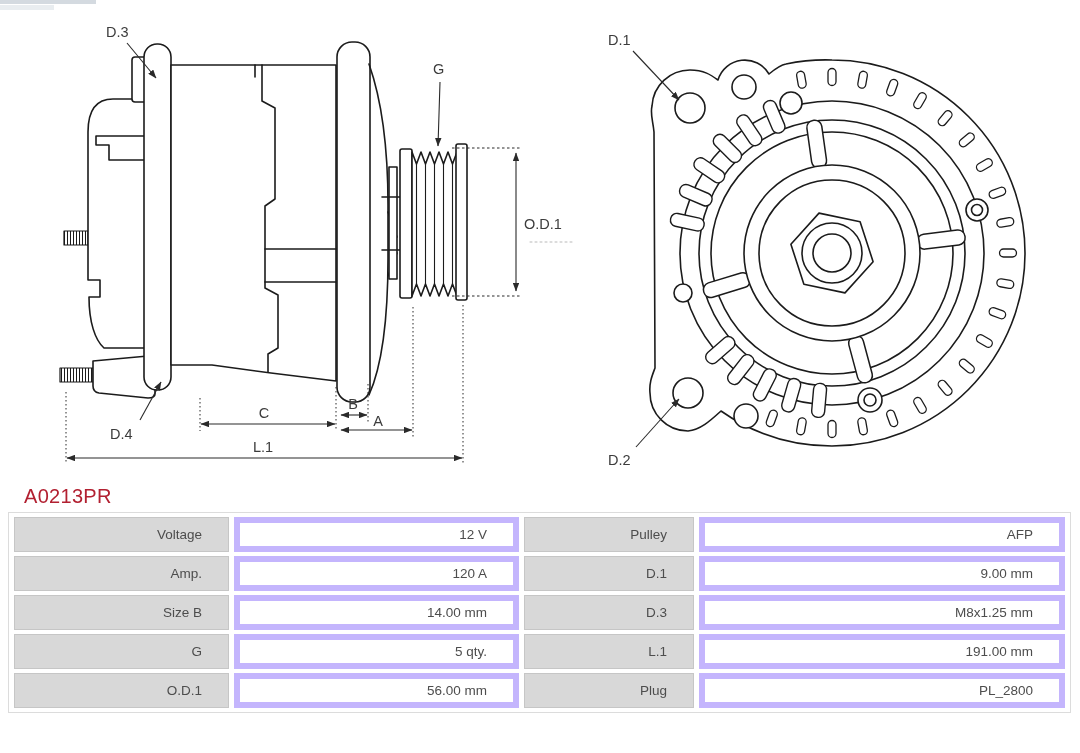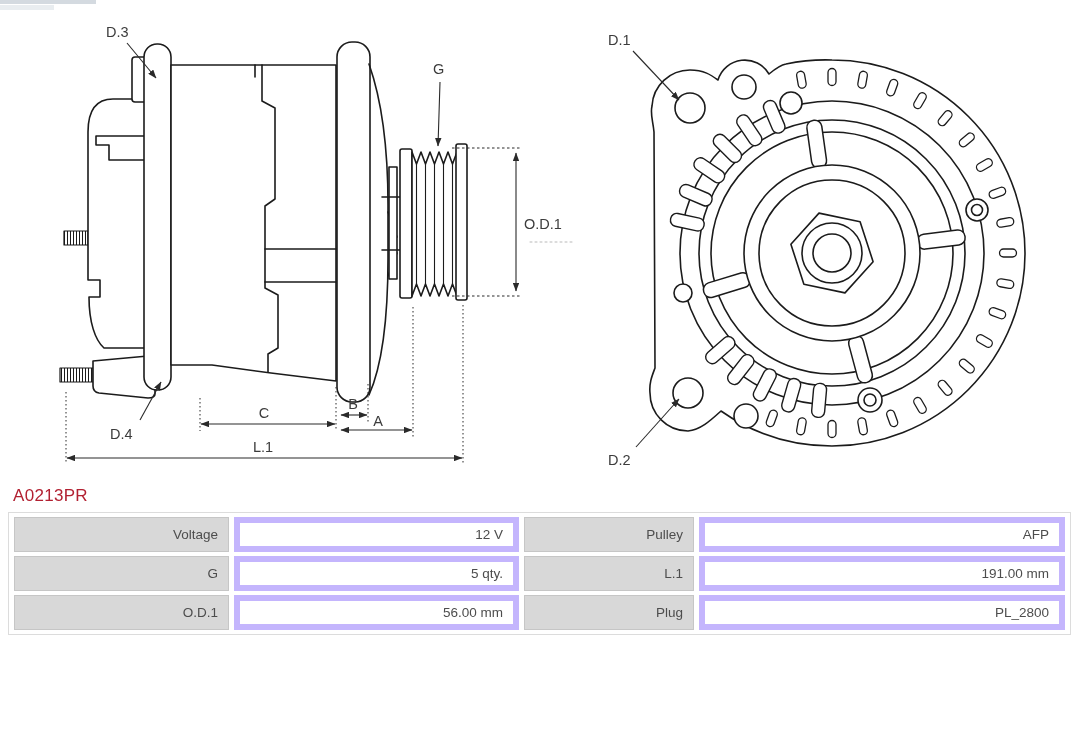--- a/index.html
+++ b/index.html
@@ -1,23 +1,23 @@
 <!DOCTYPE html>
 <html><head>
 <meta charset="utf-8">
 <style>
   html,body{margin:0;padding:0;background:#fff;font-family:"Liberation Sans",sans-serif;}
   .canvas{position:relative;width:1080px;height:753px;background:#fff;overflow:hidden;}
   svg.drawing{position:absolute;top:0;left:0;display:block;}
-  .part-number{position:absolute;left:13px;top:485px;font-size:17px;line-height:22px;
+  .part-number{position:absolute;left:24px;top:485px;font-size:20px;line-height:22px;
                color:#b22031;letter-spacing:.3px;}
   table.specs{position:absolute;left:8px;top:512px;width:1063px;border-collapse:separate;
               border-spacing:5px 4px;table-layout:fixed;font-size:13.5px;color:#4d4d4d;
               border:1px solid #dcdcdc;}
-  table.specs td{box-sizing:border-box;padding:4px 10px;height:29px;text-align:right;
+  table.specs td{box-sizing:border-box;padding:4px 26px;height:29px;text-align:right;
                  vertical-align:middle;white-space:nowrap;overflow:hidden;}
   td.lbl{background:#d8d8d8;border:1px solid #c6c6c6;}
   td.val{background:#ffffff;border:6px solid #c4b5fd;}
   col.c1{width:215px}col.c2{width:285px}col.c3{width:170px}
   text.dlabel{font-size:14.5px;fill:#3c3c3c;}
 </style>
 </head>
 <body>
 
 <div class="canvas">
@@ -268,20 +268,32 @@
         <col class="c4">
       </colgroup>
   <tbody>
     <tr>
       <td class="lbl">Voltage</td>
       <td class="val">12 V</td>
       <td class="lbl">Pulley</td>
       <td class="val">AFP</td>
     </tr>
     <tr>
+      <td class="lbl">Amp.</td>
+      <td class="val">120 A</td>
+      <td class="lbl">D.1</td>
+      <td class="val">9.00 mm</td>
+    </tr>
+    <tr>
+      <td class="lbl">Size B</td>
+      <td class="val">14.00 mm</td>
+      <td class="lbl">D.3</td>
+      <td class="val">M8x1.25 mm</td>
+    </tr>
+    <tr>
       <td class="lbl">G</td>
       <td class="val">5 qty.</td>
       <td class="lbl">L.1</td>
       <td class="val">191.00 mm</td>
     </tr>
     <tr>
       <td class="lbl">O.D.1</td>
       <td class="val">56.00 mm</td>
       <td class="lbl">Plug</td>
       <td class="val">PL_2800</td>

